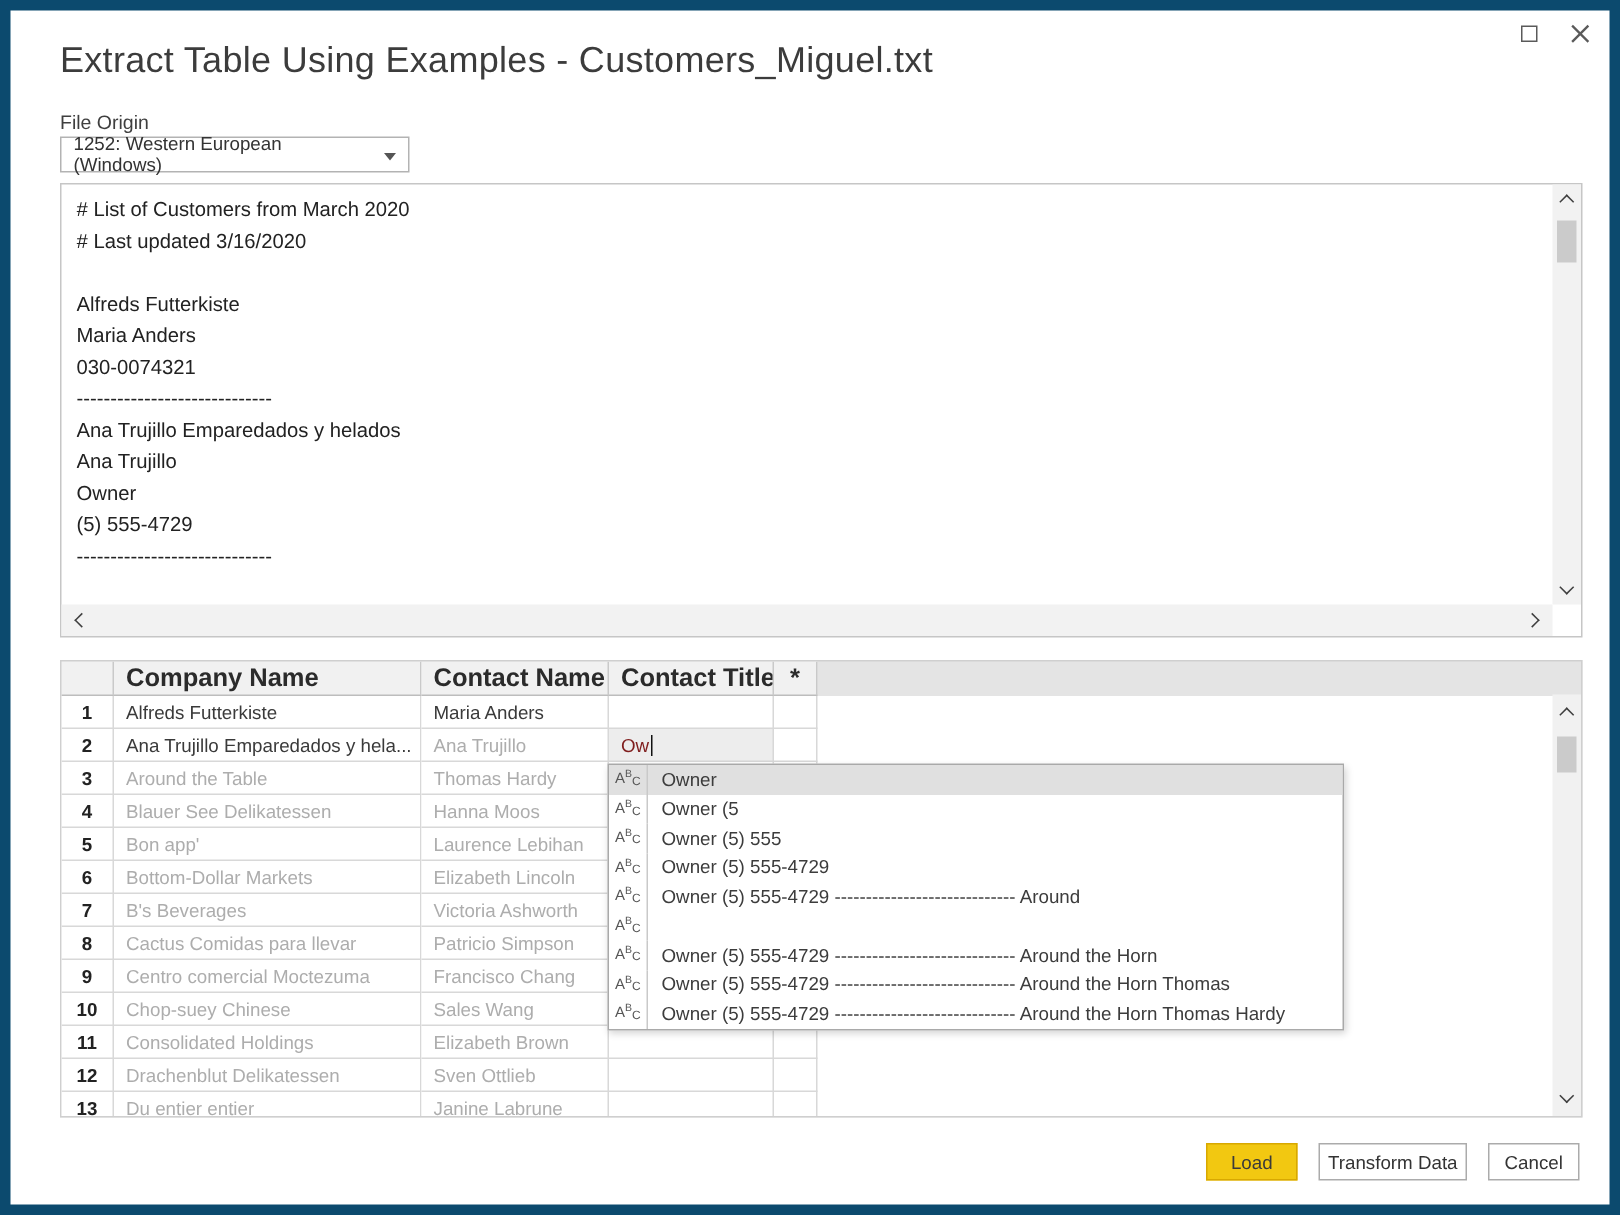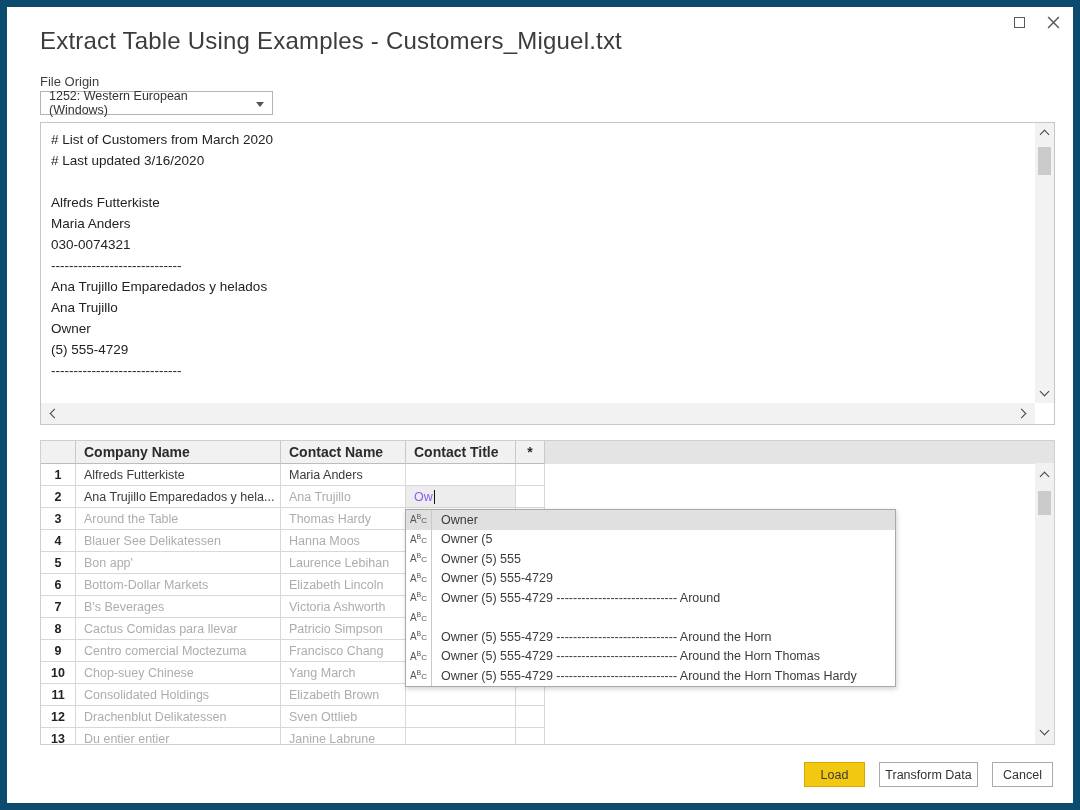--- a/index.html
+++ b/index.html
@@ -33,32 +33,32 @@
   .chev.down{transform:rotate(45deg);}
   .chev.left{transform:rotate(135deg);}
   .chev.right{transform:rotate(-45deg);}
   .pv-up{top:8px;left:6px;}
   .pv-down{bottom:8px;left:6px;}
   .pv-left{left:10px;top:7px;}
   .pv-right{right:10px;top:7px;}
   
   .panel{position:absolute;left:33px;top:433px;width:1015px;height:305px;background:#e4e4e4;border:1px solid #cfcfcf;overflow:hidden;}
   .thead{display:flex;height:23px;}
-  .hcell{border-right:1px solid #c9c9c9;border-bottom:1px solid #bdbdbd;background:#f1f1f1;font-weight:bold;font-size:14px;color:#2b2b2b;display:flex;align-items:center;padding:0 8px;white-space:nowrap;overflow:hidden;}
+  .hcell{border-right:1px solid #c9c9c9;border-bottom:1px solid #bdbdbd;background:#f1f1f1;font-weight:bold;font-size:17px;color:#2b2b2b;display:flex;align-items:center;padding:0 8px;white-space:nowrap;overflow:hidden;}
   .trow{display:flex;height:22px;background:#fff;}
   .tcell{border-right:1px solid #d8d8d8;border-bottom:1px solid #d8d8d8;font-size:12.5px;display:flex;align-items:center;padding:0 8px;white-space:nowrap;overflow:hidden;background:#fff;}
   .w0{width:35px;justify-content:center;padding:0;}
   .w1{width:205px;}
   .w2{width:125px;}
   .w3{width:110px;}
   .w4{width:29px;justify-content:center;padding:0;}
   .rownum{font-weight:bold;color:#222;}
   .typed{color:#3a3a3a;}
   .inferred{color:#adadad;}
-  .editing{background:#ededed;color:#8b5cf6;}
+  .editing{background:#ededed;color:#7f1d1d;}
   .cursor{display:inline-block;width:1px;height:14px;background:#111;margin-left:1px;}
   .pn-vscroll{top:22px;right:0;bottom:0;width:19px;background:#f1f1f1;}
   .pn-thumb{left:3px;top:28px;width:13px;height:24px;}
   .pn-up{top:10px;left:6px;}
   .pn-down{bottom:10px;left:6px;}
   
   .dropdown{position:absolute;left:398px;top:502px;width:491px;height:178px;background:#fff;border:1px solid #a9a9a9;box-shadow:1px 2px 5px rgba(0,0,0,.18);z-index:30;overflow:hidden;}
   .sitem{display:flex;height:19.5px;align-items:stretch;cursor:pointer;}
   .sitem.selected{background:#e0e0e0;}
   .abc{width:26px;min-width:26px;border-right:1px solid #c9c9c9;display:flex;align-items:center;justify-content:center;color:#555;}
@@ -191,21 +191,21 @@
         <div class="trow">
           <div class="tcell w0 rownum">9</div>
           <div class="tcell w1 inferred">Centro comercial Moctezuma</div>
           <div class="tcell w2 inferred">Francisco Chang</div>
           <div class="tcell w3 inferred"></div>
           <div class="tcell w4"></div>
         </div>
         <div class="trow">
           <div class="tcell w0 rownum">10</div>
           <div class="tcell w1 inferred">Chop-suey Chinese</div>
-          <div class="tcell w2 inferred">Yang March</div>
+          <div class="tcell w2 inferred">Sales Wang</div>
           <div class="tcell w3 inferred"></div>
           <div class="tcell w4"></div>
         </div>
         <div class="trow">
           <div class="tcell w0 rownum">11</div>
           <div class="tcell w1 inferred">Consolidated Holdings</div>
           <div class="tcell w2 inferred">Elizabeth Brown</div>
           <div class="tcell w3 inferred"></div>
           <div class="tcell w4"></div>
         </div>

